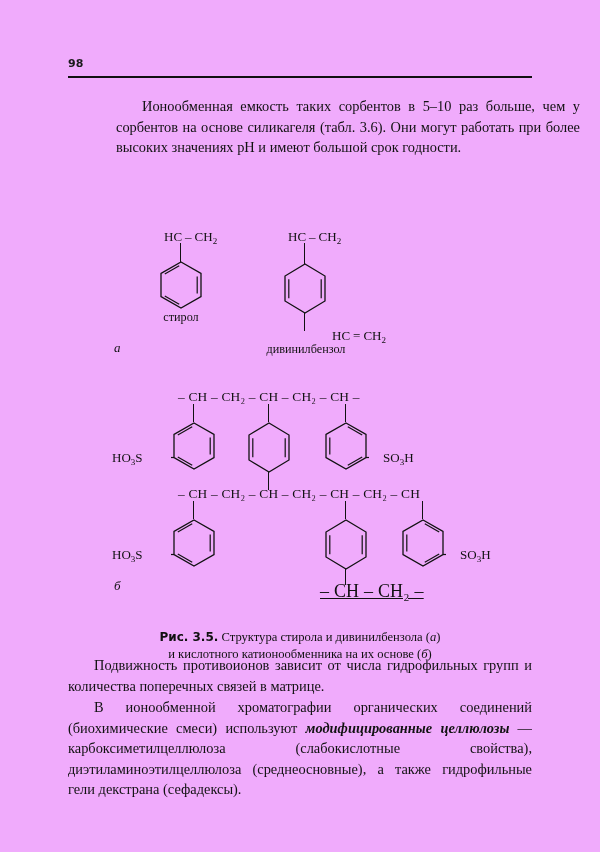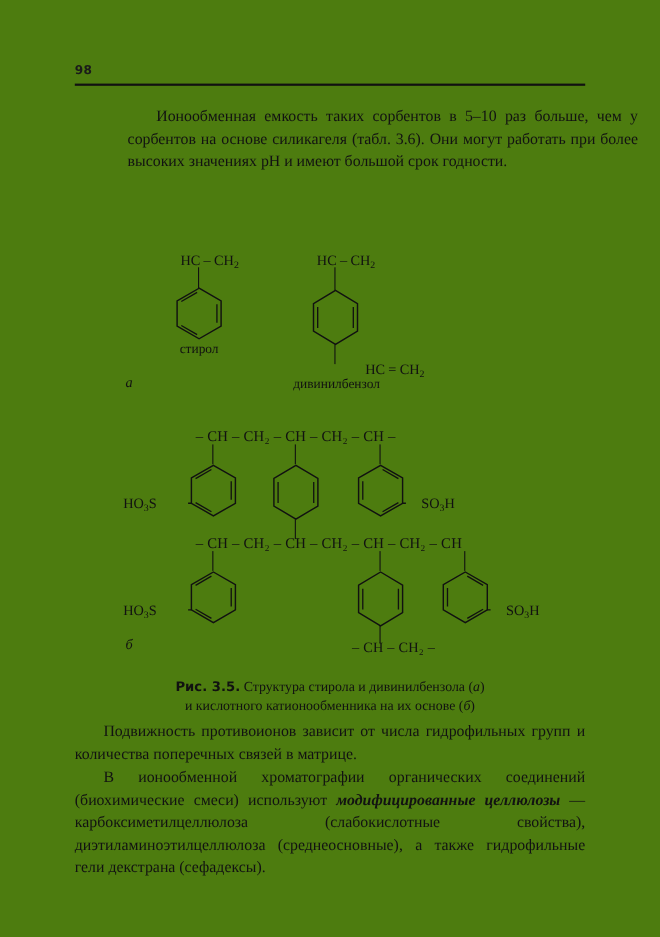--- a/index.html
+++ b/index.html
@@ -12,21 +12,21 @@
     height: 852px;
     position: relative;
     font-family: "Liberation Serif", serif;
     color: #111111;
     overflow: hidden;
   }
 
   .page {
     position: absolute;
     inset: 0;
-    background: #4d7c0f;
+    background: #f0abfc;
   }
 
   
   .header {
     position: absolute;
     left: 68px;
     top: 57px;
     width: 464px;
     display: flex;
     align-items: baseline;
@@ -232,25 +232,25 @@
 
   <svg class="ring" style="left:400px; top:518px;" width="46" height="50" viewBox="0 0 46 50">
     <polygon points="23,2 43,13.5 43,36.5 23,48 3,36.5 3,13.5" fill="none" stroke="#111" stroke-width="1.3"></polygon>
     <line x1="6.8" y1="16.6" x2="6.8" y2="33.4" stroke="#111" stroke-width="1.2"></line>
     <line x1="24.8" y1="44.2" x2="39.2" y2="35.9" stroke="#111" stroke-width="1.2"></line>
     <line x1="39.2" y1="14.1" x2="24.8" y2="5.8" stroke="#111" stroke-width="1.2"></line>
     <line x1="43" y1="36.5" x2="59" y2="36.5" stroke="#111" stroke-width="1.2"></line>
   </svg>
   <div class="chem" style="left:460px; top:547px;">SO<sub>3</sub>H</div>
 
-  <div class="chem" style="left:320px; top:581px; font-size:13px; letter-spacing:.2px;">– CH – CH₂ –</div>
+  <div class="chem" style="left:320px; top:581px; font-size:18px; letter-spacing:.2px;text-decoration:underline;">– CH – CH₂ –</div>
 
   <div class="label-it" style="left:114px; top:578px;">б</div>
 
-  <div class="figcap" style="top:616px;">
+  <div class="figcap" style="top:629px;">
     <span class="rlabel">Рис. 3.5.</span>
     <span>Структура стирола и дивинилбензола (</span><i>а</i><span>)</span><br>
     <span>и кислотного катионообменника на их основе (</span><i>б</i><span>)</span>
   </div>
 
   <div class="para" id="para3">Подвижность противоионов зависит от числа гидрофильных групп и количества поперечных связей в матрице.</div>
 
   <div class="para" id="para4"><span>В ионообменной хроматографии органических соединений (биохимические смеси) используют </span><b class="bi">модифицированные целлюлозы</b><span> — карбоксиметилцеллюлоза (слабокислотные свойства), диэтиламиноэтилцеллюлоза (среднеосновные), а также гидрофильные гели декстрана (сефадексы).</span></div>
 
 </div>

